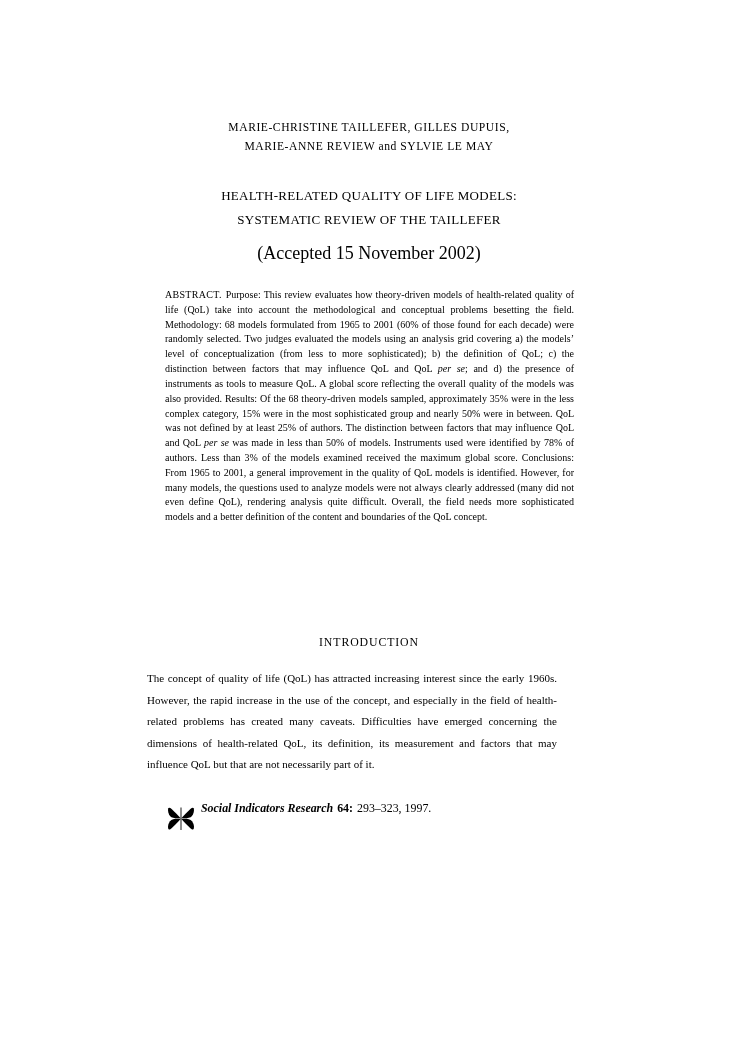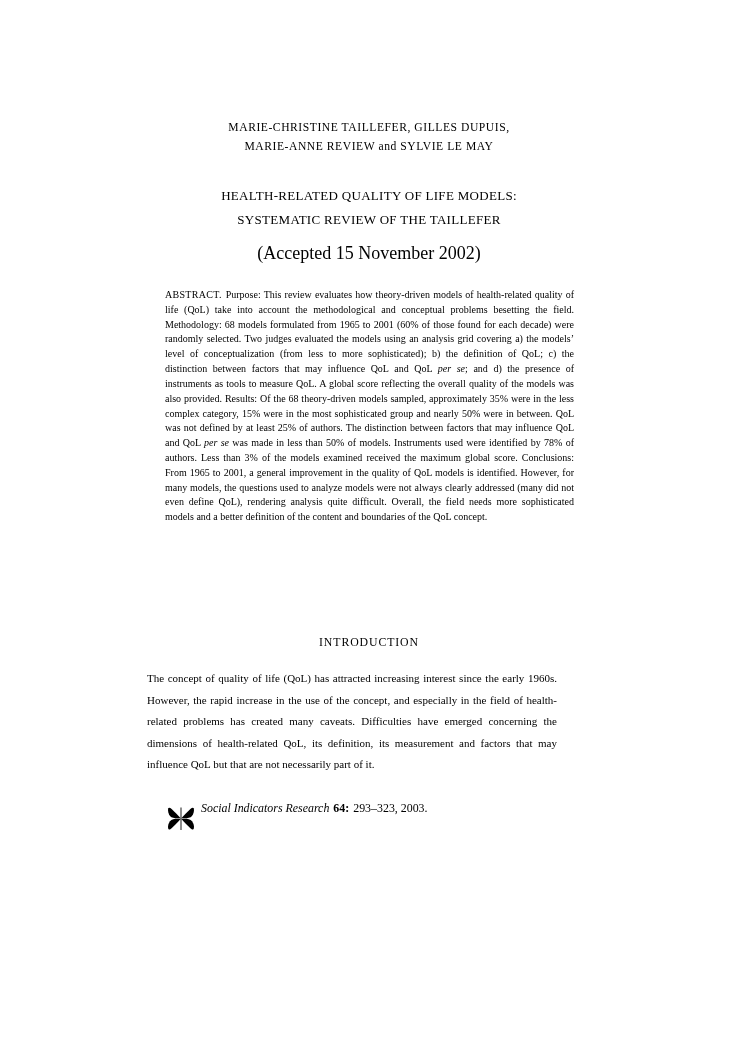--- a/index.html
+++ b/index.html
@@ -113,21 +113,21 @@
   }
   .footer-text {
     position: absolute;
     left: 36px;
     top: 0px;
     font-size: 11.9px;
     line-height: 16.5px;
     white-space: nowrap;
   }
   .footer-text .fline { display: block; }
-  .footer-text i { font-style: italic; }
+  .footer-text i { font-style: italic; font-weight: bold; }
   .footer-text b { font-weight: bold; text-align: center; }
   .nbsp-gap { display: inline-block; width: 4px; }
 </style>
 </head>
 <body>
 
 <div class="page">
 
   <div class="authors">
     <span class="line">MARIE-CHRISTINE TAILLEFER, GILLES DUPUIS,</span>
@@ -157,17 +157,17 @@
         <g fill="#000000">
           <path d="M13.6 14.2 C10.8 11.0 7.0 7.2 4.6 5.0 C3.0 3.6 1.6 3.2 1.2 4.6 C0.6 6.8 1.4 10.0 3.0 12.0 C5.0 14.4 9.6 14.6 13.6 14.2 Z"></path>
           <path d="M14.4 14.2 C17.2 11.0 21.0 7.2 23.4 5.0 C25.0 3.6 26.4 3.2 26.8 4.6 C27.4 6.8 26.6 10.0 25.0 12.0 C23.0 14.4 18.4 14.6 14.4 14.2 Z"></path>
           <path d="M13.6 15.0 C10.8 18.2 7.0 22.0 4.6 24.2 C3.0 25.6 1.6 26.0 1.2 24.6 C0.6 22.4 1.4 19.2 3.0 17.2 C5.0 14.8 9.6 14.6 13.6 15.0 Z"></path>
           <path d="M14.4 15.0 C17.2 18.2 21.0 22.0 23.4 24.2 C25.0 25.6 26.4 26.0 26.8 24.6 C27.4 22.4 26.6 19.2 25.0 17.2 C23.0 14.8 18.4 14.6 14.4 15.0 Z"></path>
           <path d="M13.55 3.5 L14.45 3.5 L14.45 26.0 L13.55 26.0 Z"></path>
         </g>
       </svg>
     </div>
     <div class="footer-text">
-      <span class="fline"><i>Social Indicators Research</i><span class="nbsp-gap"></span><b>64:</b><span class="nbsp-gap"></span><span>293–323, 2003.</span></span>
+      <span class="fline"><i>Social Indicators Research</i><span class="nbsp-gap"></span><b>64:</b><span class="nbsp-gap"></span><span>293–323, 1997.</span></span>
     </div>
   </div>
 
 </div>
 
 </body></html>

